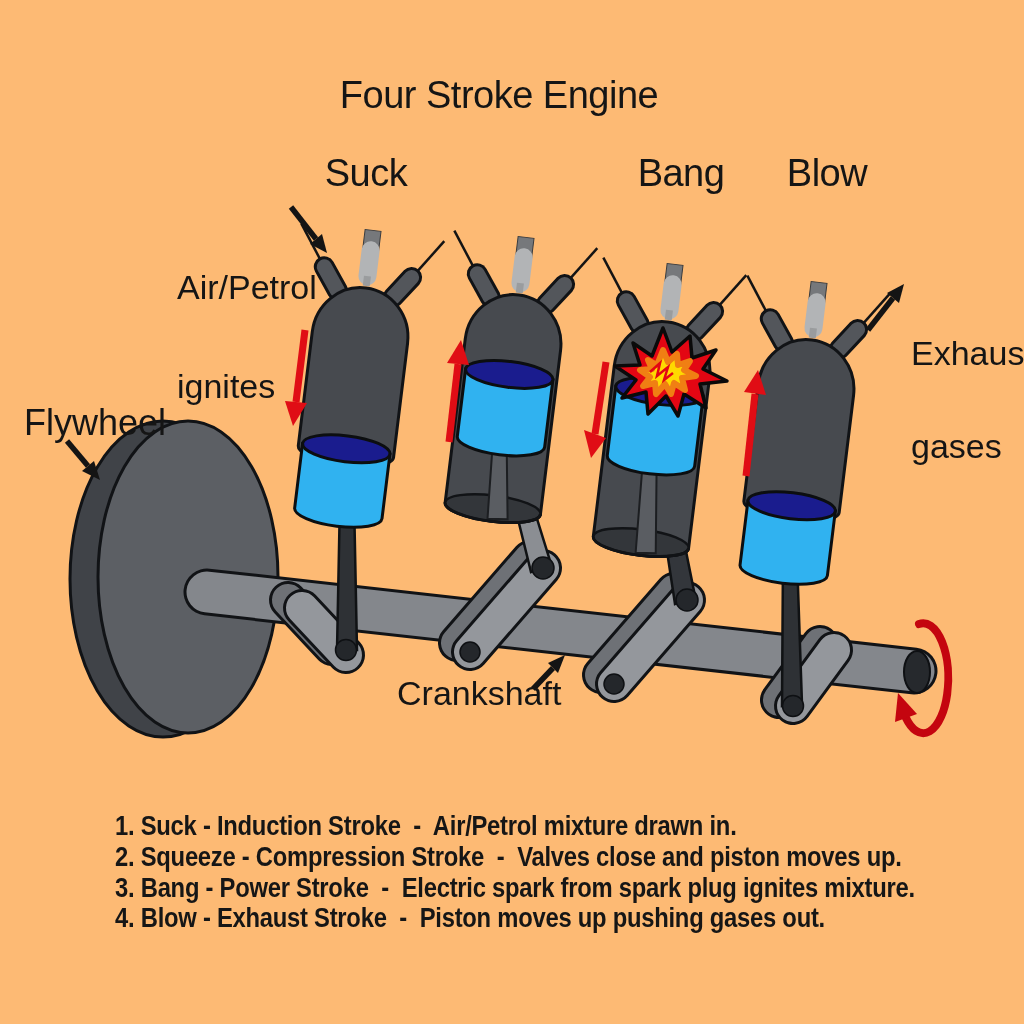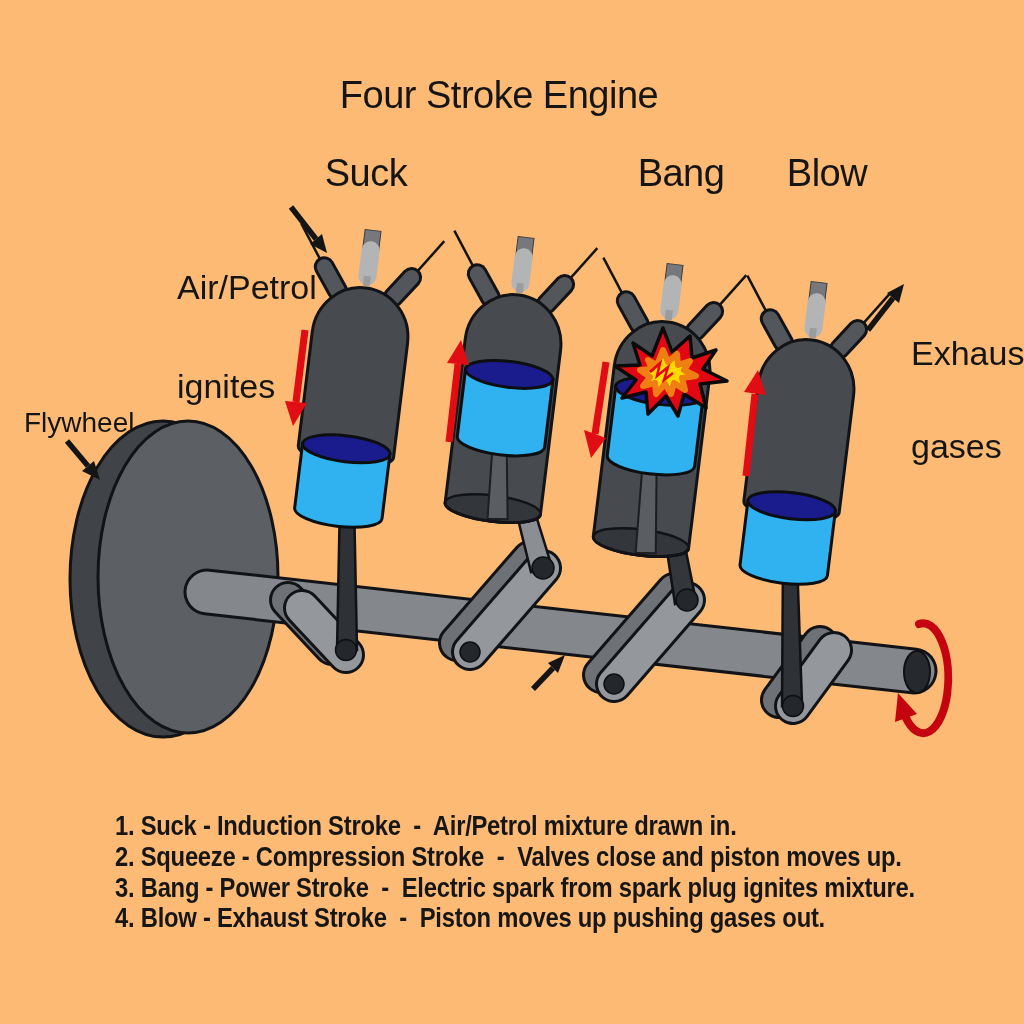--- a/index.html
+++ b/index.html
@@ -7,21 +7,21 @@
     position:relative;width:1024px;height:1024px;background:#fdba74;overflow:hidden;
     font-family:"Liberation Sans","DejaVu Sans",sans-serif;color:#111111;
   }
   .stage svg{position:absolute;left:0;top:0;}
   .txt{position:absolute;white-space:pre;color:#151515;}
   .title{top:74px;left:499px;transform:translateX(-50%);font-size:38px;letter-spacing:-0.5px;}
   .stroke-label{top:152px;transform:translateX(-50%);font-size:38px;letter-spacing:-0.5px;}
   .callout{font-size:34px;line-height:33px;}
   .co-airpetrol{left:177px;top:205px;}
   .co-exhaust{left:911px;top:276px;line-height:31px;}
-  .co-flywheel{left:24px;top:406px;font-size:28px;}
+  .co-flywheel{left:24px;top:406px;font-size:36px;}
   .co-crankshaft{left:397px;top:677px;}
   .legend{position:absolute;left:115px;top:811px;}
   .legend-line{
     font-size:28px;line-height:30.8px;font-weight:700;white-space:pre;
     transform:scaleX(0.85);transform-origin:left top;letter-spacing:-0.3px;color:#161616;
   }
 </style>
 </head>
 <body>
 
@@ -230,20 +230,21 @@
     <div>Air/Petrol</div>
     <div>ignites</div>
   </div>
 
   <div class="txt callout co-exhaust">
     <div>Exhaust</div>
     <div>gases</div>
   </div>
 
   <div class="txt callout co-flywheel">Flywheel</div>
+  <div class="txt callout co-crankshaft">Crankshaft</div>
 
   <div class="legend">
     <div class="legend-line">1. Suck - Induction Stroke  -  Air/Petrol mixture drawn in.</div>
     <div class="legend-line">2. Squeeze - Compression Stroke  -  Valves close and piston moves up.</div>
     <div class="legend-line">3. Bang - Power Stroke  -  Electric spark from spark plug ignites mixture.</div>
     <div class="legend-line">4. Blow - Exhaust Stroke  -  Piston moves up pushing gases out.</div>
   </div>
 
 </div>
 

